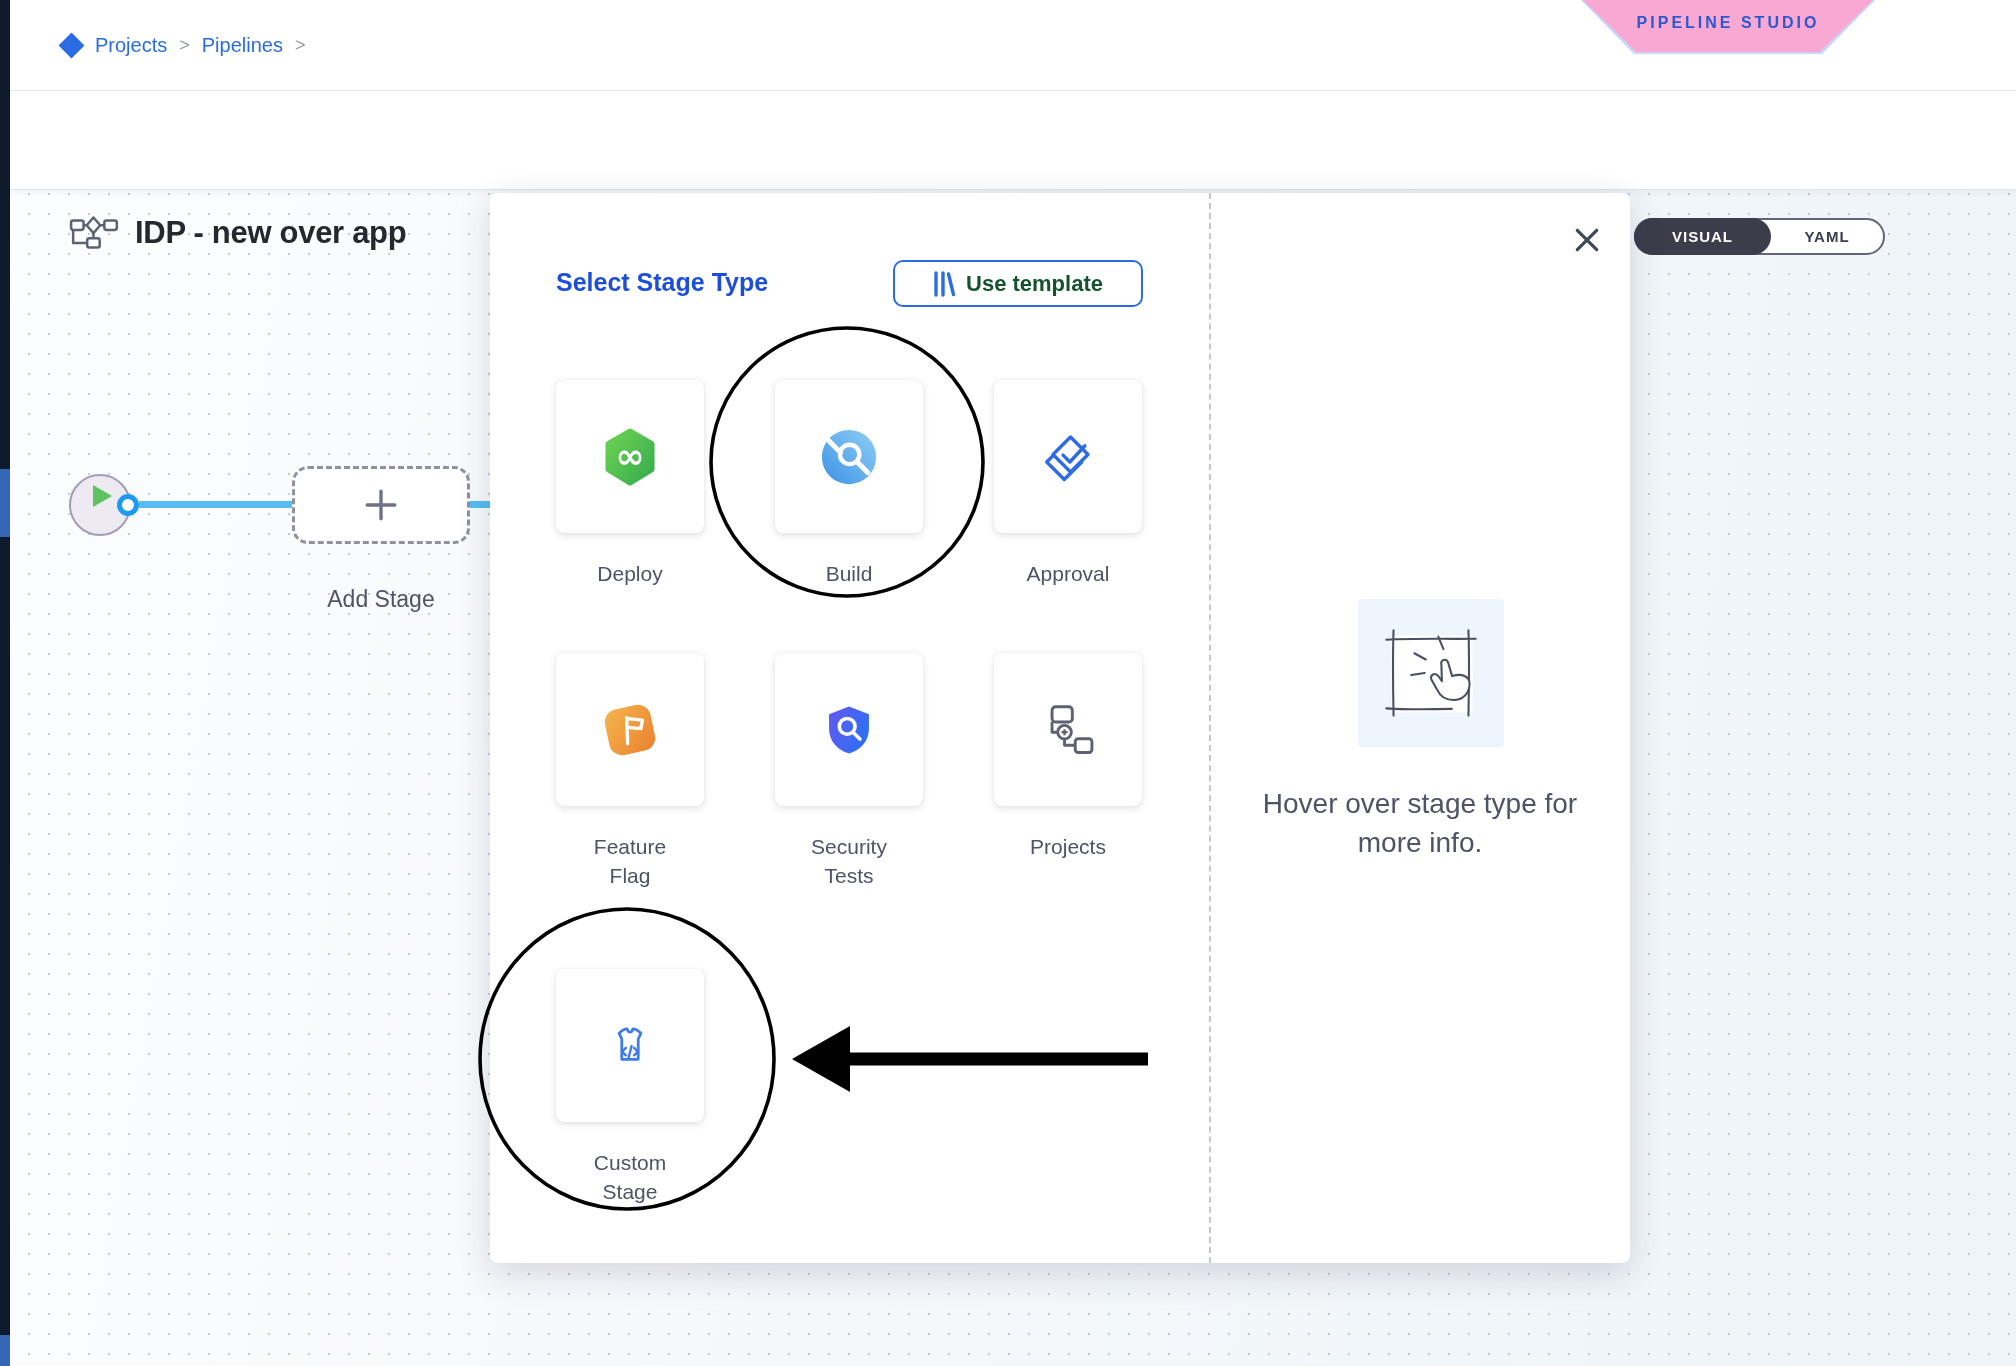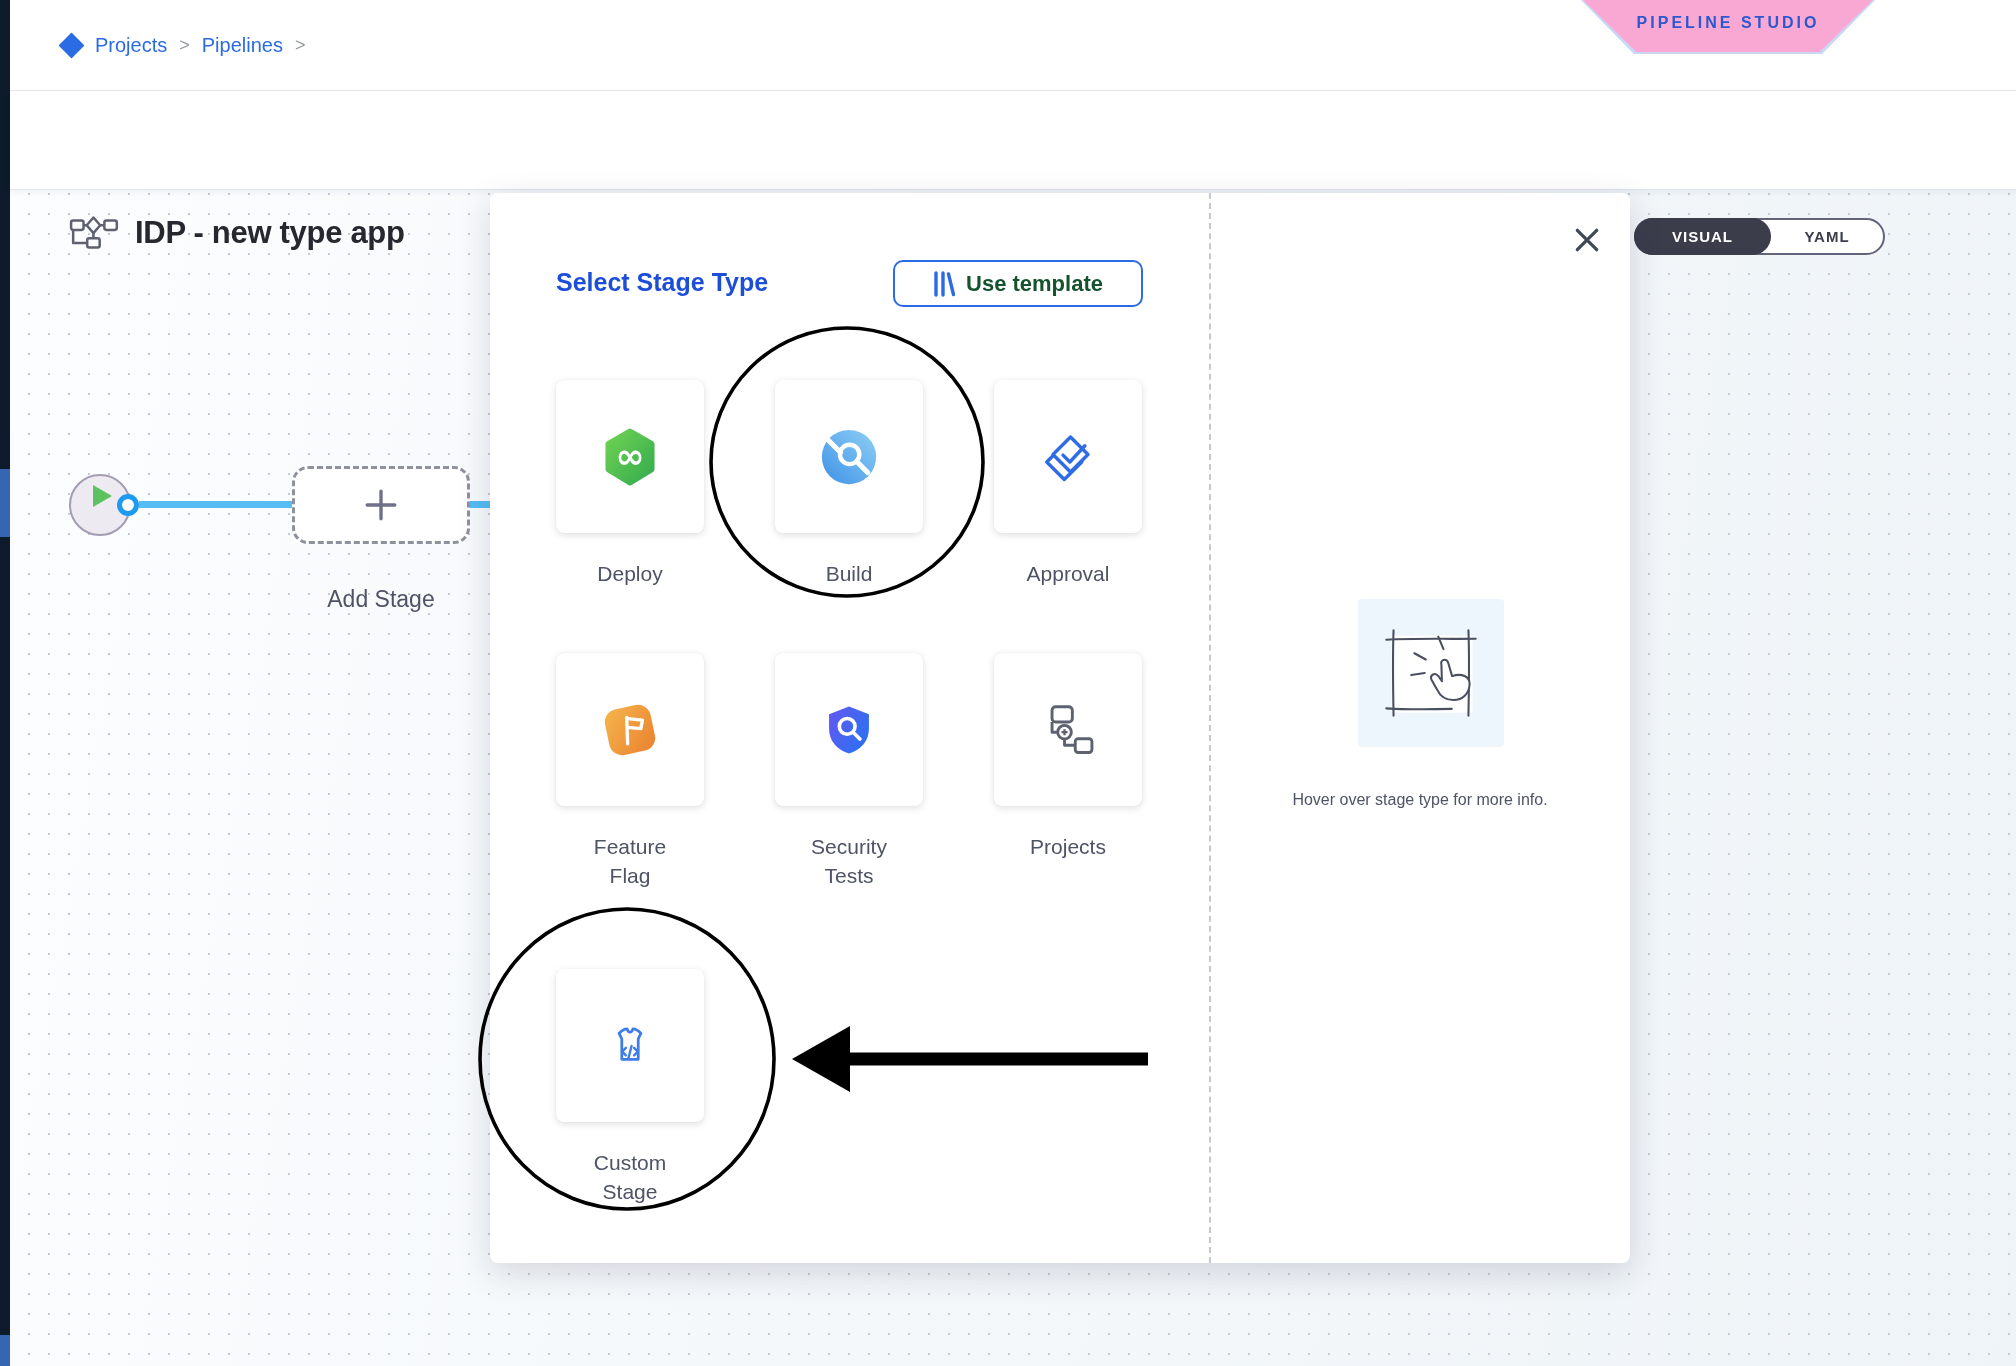--- a/index.html
+++ b/index.html
@@ -82,21 +82,21 @@
   .stage-label { margin-top:26px; max-width:112px; text-align:center;
     font-size:21px; line-height:29px; color:#4e5365; }
 
   
   .info-panel { position:absolute; left:720px; top:0; right:0; bottom:0; }
   .close-btn { position:absolute; top:30px; right:26px; width:34px; height:34px;
     display:flex; align-items:center; justify-content:center; cursor:pointer; }
   .hover-art { position:absolute; left:148px; top:406px; width:146px; height:148px;
     background:#eef6fd; border-radius:4px; display:flex; align-items:center; justify-content:center; }
   .hover-caption { position:absolute; left:30px; right:30px; top:591px; text-align:center;
-    font-size:16px; line-height:31px; color:#4e5365; }
+    font-size:28px; line-height:39px; color:#4e5365; }
   .hover-caption .inner-w { display:inline-block; max-width:330px; }
 
   
   .annot { position:absolute; left:0; top:0; width:2016px; height:1366px; z-index:9; pointer-events:none; }
 </style>
 </head>
 <body>
 
 <div id="app">
 
@@ -133,21 +133,21 @@
         <rect x="2" y="7" width="12" height="9" rx="2"></rect>
         <path d="M14 11.5 H17"></path>
         <path d="M23.5 4 L30 11.5 L23.5 19 L17 11.5 Z"></path>
         <path d="M30 11.5 H34"></path>
         <rect x="34" y="7" width="12" height="9" rx="2"></rect>
         <path d="M23.5 19 V24"></path>
         <rect x="17.5" y="24" width="12" height="9" rx="2"></rect>
         <path d="M4 16 V28.5 H17.5"></path>
       </svg>
     </span>
-    <div class="page-title">IDP - new type app</div>
+    <div class="page-title">IDP - new over app</div>
     <span class="pencil">
       <svg width="34" height="34" viewBox="0 0 36 36" fill="none" stroke="#b7bace" stroke-width="2.1" stroke-linejoin="round" stroke-linecap="round">
         <path d="M7 27.5 L21.5 13 c1.8-1.8 4.7-1.8 6.5 0 c1.8 1.8 1.8 4.7 0 6.5 L13.5 34 L6 35.6 Z"></path>
         <path d="M20.5 15.5 L25 20" opacity="0.55"></path>
       </svg>
     </span>
     <div class="toggle">
       <div class="seg-visual">VISUAL</div>
       <div class="seg-yaml">YAML</div>
     </div>

